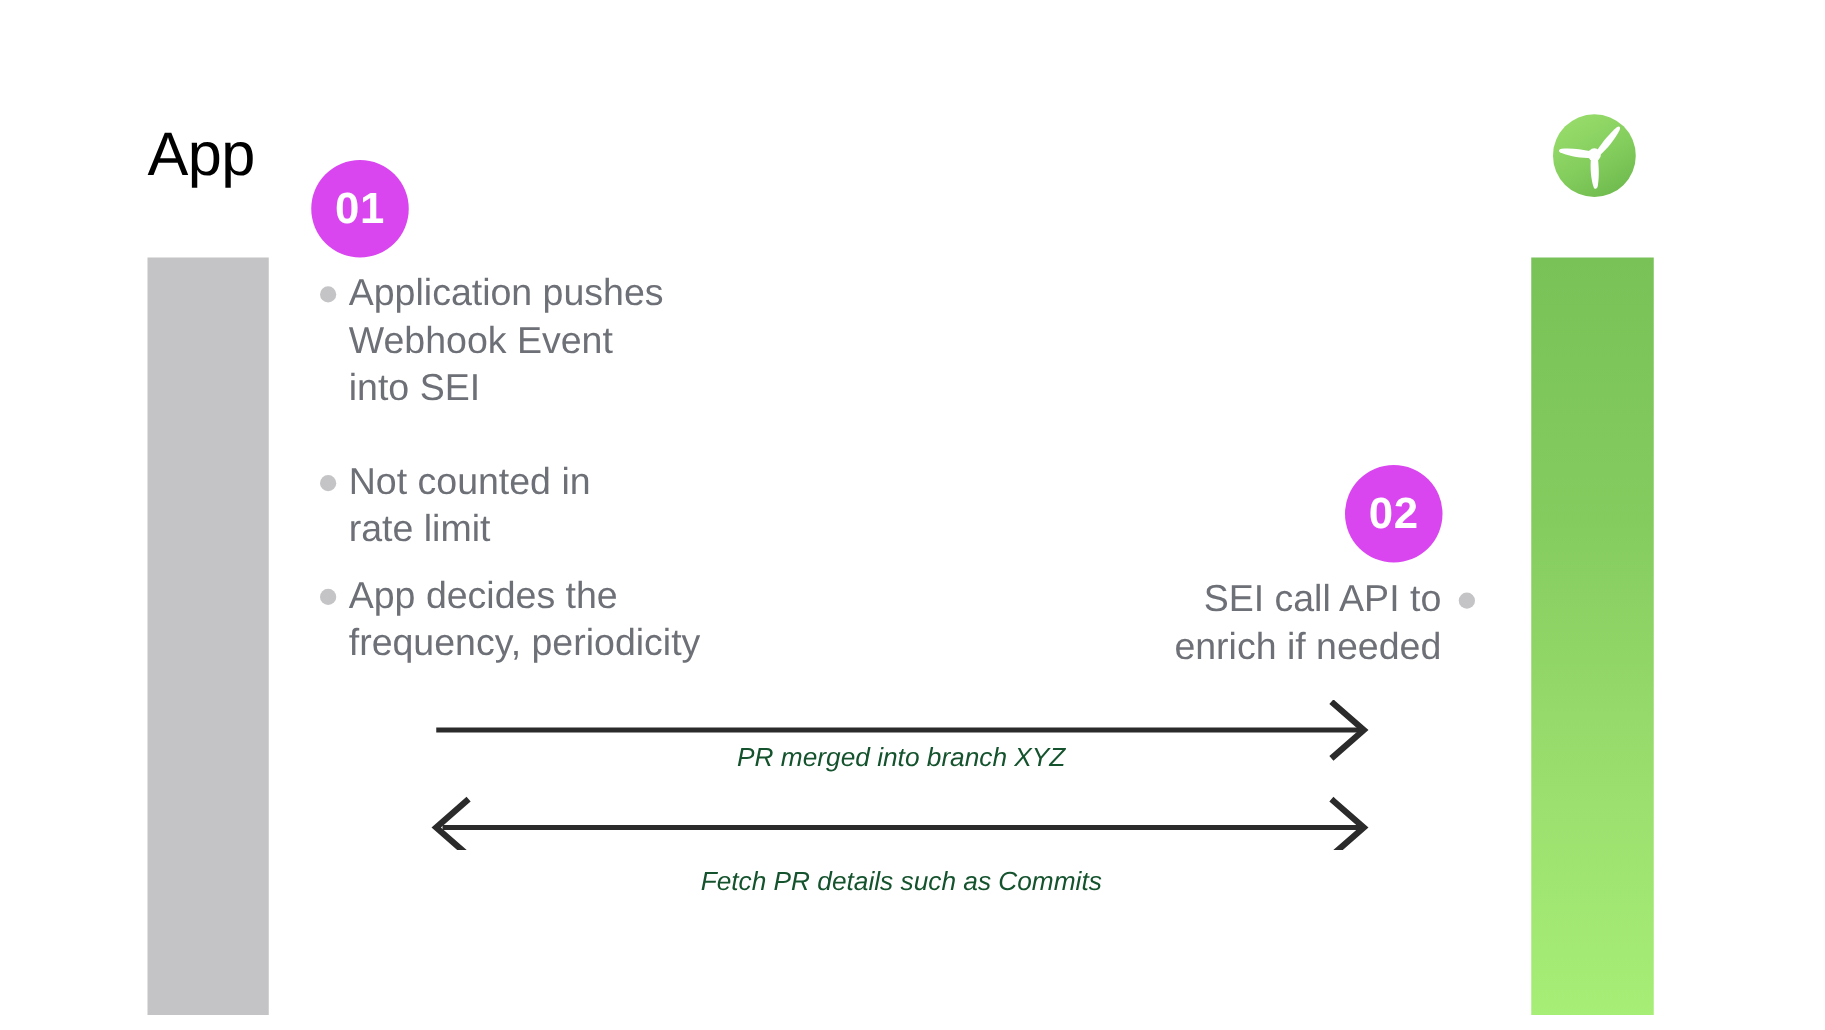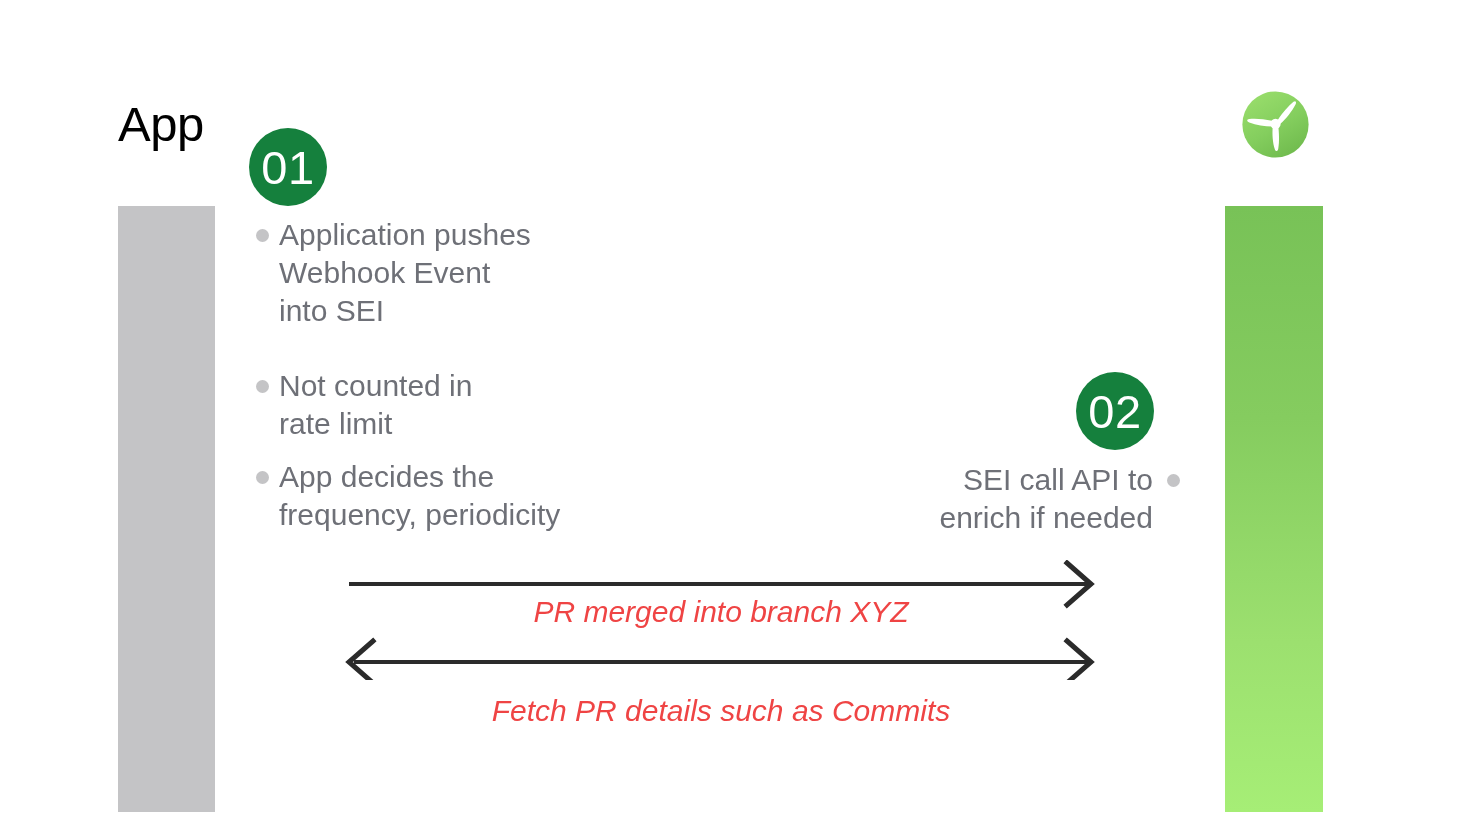--- a/index.html
+++ b/index.html
@@ -57,24 +57,24 @@
     width: 69px;
     height: 69px;
   }
 
   
   .step-badge {
     position: absolute;
     width: 78px;
     height: 78px;
     border-radius: 50%;
-    background: #15803d;
+    background: #d946ef;
     color: #ffffff;
-    font-size: 47px;
-    font-weight: normal;
+    font-size: 35px;
+    font-weight: bold;
     display: flex;
     align-items: center;
     justify-content: center;
     letter-spacing: 0.5px;
   }
   .badge-01 { left: 249px; top: 128px; }
   .badge-02 { left: 1076px; top: 372px; }
 
   
   .bullet-group {
@@ -124,23 +124,23 @@
   }
   .arrow-head {
     stroke: #2b2b2b;
     stroke-width: 5;
     fill: none;
     stroke-linecap: square;
   }
 
   .arrow-caption {
     position: absolute;
-    font-size: 30px;
+    font-size: 21px;
     font-style: italic;
-    color: #ef4444;
+    color: #14532d;
     white-space: nowrap;
     text-align: center;
   }
   .caption-1 { left: 349px; top: 595px; width: 744px; }
   .caption-2 { left: 349px; top: 678px; width: 744px; margin-top: 16px; }
 </style>
 </head>
 <body>
 
 <div id="slide">

